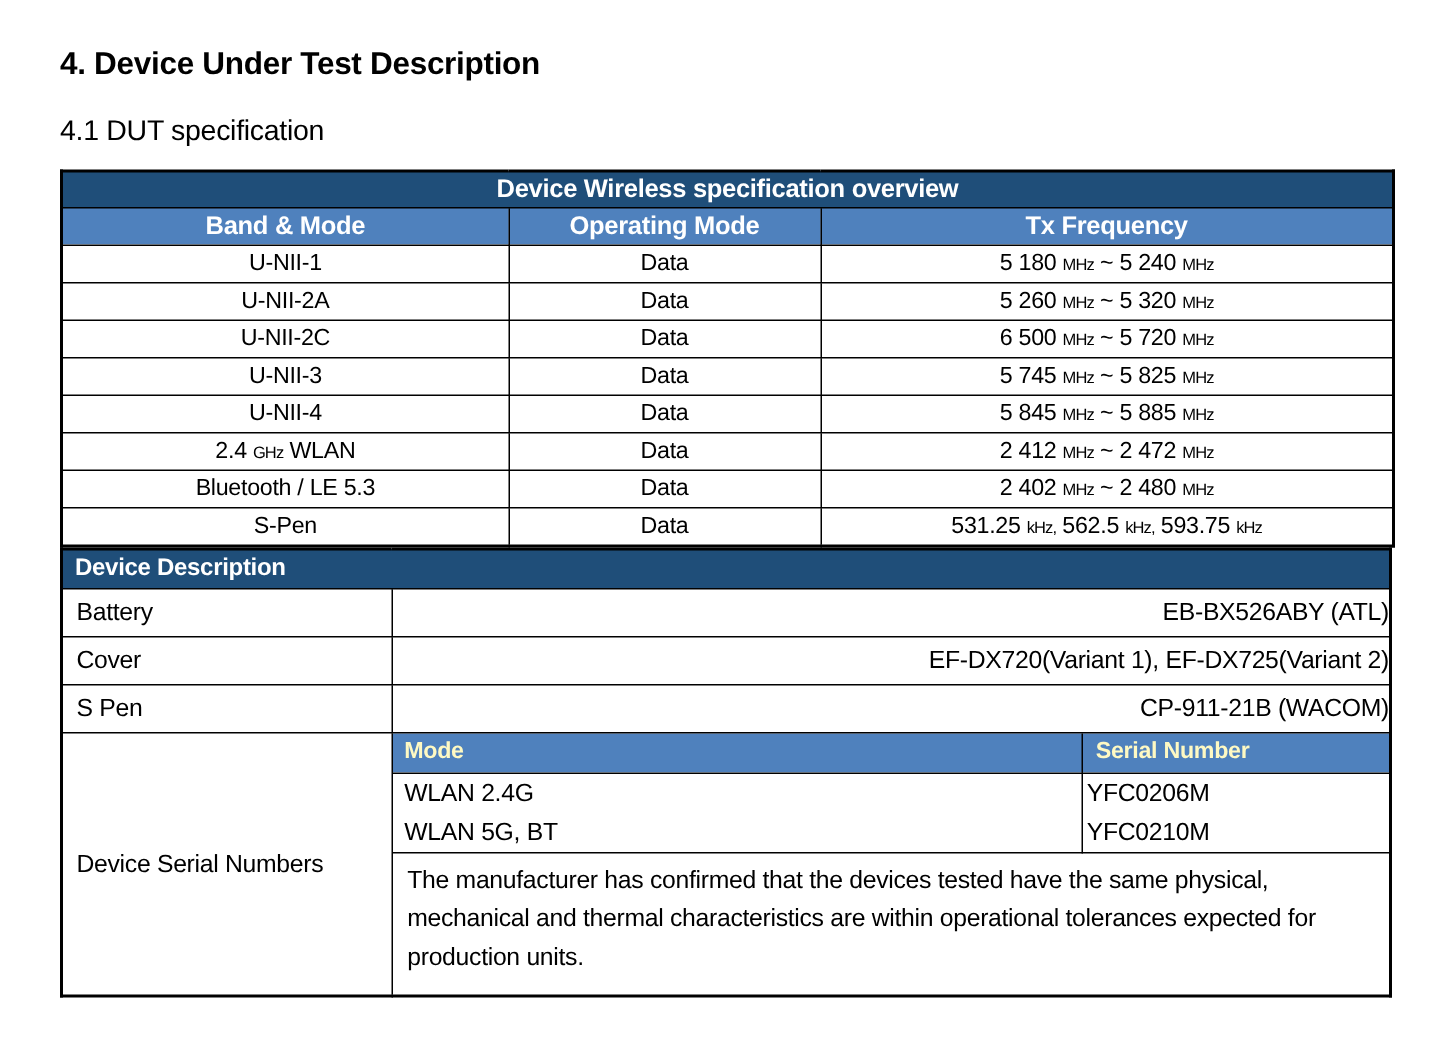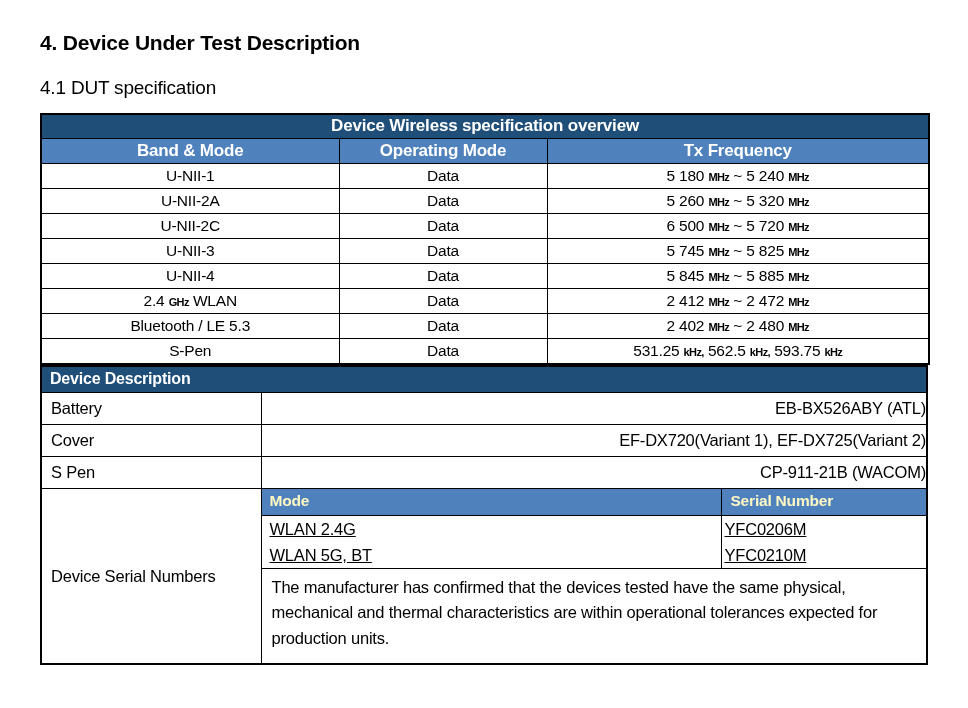--- a/index.html
+++ b/index.html
@@ -32,21 +32,21 @@
     font-weight:700;font-size:17px;text-align:center;
     height:23px;
   }
   .spec th{
     background:var(--blue);color:#fff;
     font-weight:700;font-size:17px;height:24px;
   }
   .spec td.c{
     text-align:center;font-size:15.5px;height:24px;background:#fff;
   }
-  .u{font-size:11px;letter-spacing:-0.6px;font-weight:bold;}
+  .u{font-size:11px;letter-spacing:-0.6px;}
   .col-band{width:298px;}
   .col-mode{width:208px;}
   .col-freq{width:382px;}
 
   .desc th,.desc td{border:1.5px solid #000;}
   .desc .dbar td{
     background:var(--dark);color:#fff;
     font-weight:700;font-size:16px;text-align:left;
     padding:3px 0 4px 8px;height:18px;
   }
@@ -67,21 +67,21 @@
   .nest tr > *:first-child{border-left:0;}
   .nest tr > *:last-child{border-right:0;}
   .nest tr:first-child > *{border-top:0;}
   .nest tr:last-child > *{border-bottom:0;}
   .nest th{
     background:var(--blue);color:#fef9c3;
     text-align:left;font-size:15.5px;font-weight:700;
     padding:2px 0 3px 8px;height:21px;
   }
   .nest .mode-col{width:69.3%;}
-  .nest td.lines{padding:0;background:#fff;vertical-align:top;text-decoration:underline;}
+  .nest td.lines{padding:0;background:#fff;vertical-align:top;}
   .nest td.lines .line{line-height:26px;font-size:16.5px;}
   .nest td.lines.mode-lines .line{padding-left:8px;}
   .nest td.lines.num-lines .line{padding-left:2px;}
   .nest td.note{
     background:#fff;text-align:left;
     font-size:16.5px;line-height:25.5px;
     padding:6px 24px 12px 10px;
   }
 </style>
 </head>

